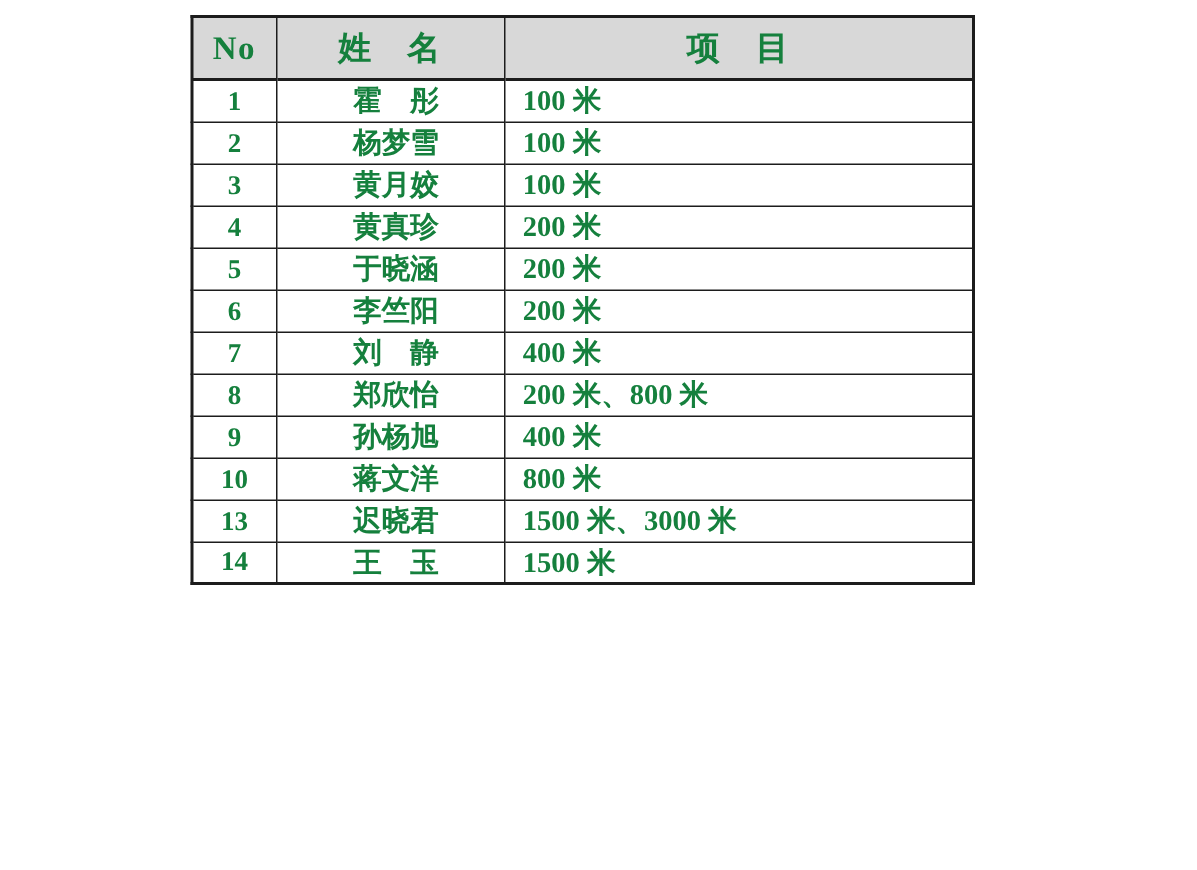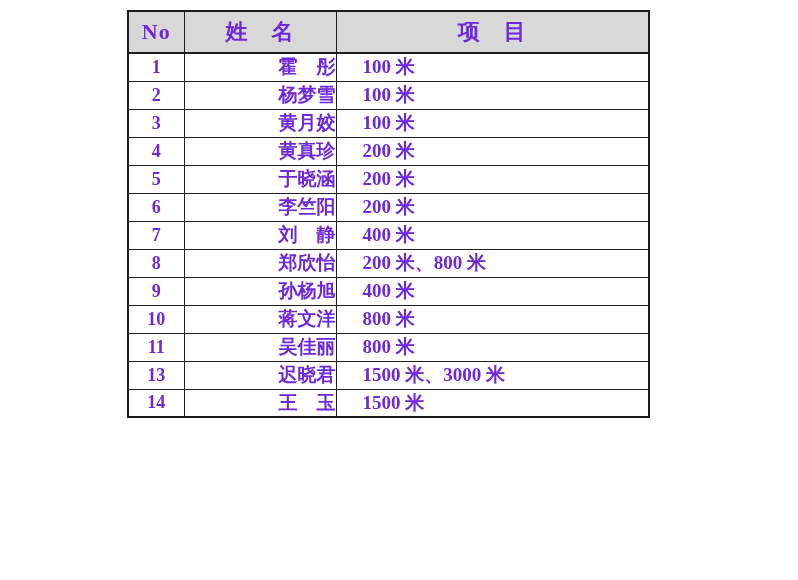--- a/index.html
+++ b/index.html
@@ -17,21 +17,21 @@
     background: #ffffff;
   }
   table.roster {
     position: absolute;
     left: 127px;
     top: 10px;
     width: 521px;
     border-collapse: collapse;
     table-layout: fixed;
     border: 2.5px solid #1c1c1c;
-    color: #6d28d9;
+    color: #15803d;
   }
   table.roster col.c-no   { width: 56px; }
   table.roster col.c-name { width: 152px; }
   table.roster col.c-event{ width: 313px; }
   table.roster th {
     height: 42px;
     background: #d8d8d8;
     border: 1px solid #1c1c1c;
     border-bottom: 2px solid #1c1c1c;
     font-weight: bold;
@@ -50,26 +50,26 @@
     font-size: 19px;
     vertical-align: middle;
     white-space: nowrap;
     overflow: hidden;
   }
   table.roster td.no-cell {
     text-align: center;
     font-size: 18px;
   }
   table.roster td.name-cell {
-    text-align: right;
+    text-align: center;
     padding-left: 8px;
   }
   table.roster td.event-cell {
     text-align: left;
-    padding-left: 26px;
+    padding-left: 12px;
   }
 </style>
 </head>
 <body>
 
 <div class="page">
   <table class="roster">
     <colgroup>
       <col class="c-no">
       <col class="c-name">
@@ -127,25 +127,20 @@
           <td class="no-cell">9</td>
           <td class="name-cell">孙杨旭</td>
           <td class="event-cell">400 米</td>
         </tr>
         <tr>
           <td class="no-cell">10</td>
           <td class="name-cell">蒋文洋</td>
           <td class="event-cell">800 米</td>
         </tr>
         <tr>
-          <td class="no-cell">11</td>
-          <td class="name-cell">吴佳丽</td>
-          <td class="event-cell">800 米</td>
-        </tr>
-        <tr>
           <td class="no-cell">13</td>
           <td class="name-cell">迟晓君</td>
           <td class="event-cell">1500 米、3000 米</td>
         </tr>
         <tr>
           <td class="no-cell">14</td>
           <td class="name-cell">王　玉</td>
           <td class="event-cell">1500 米</td>
         </tr>
       </tbody>

